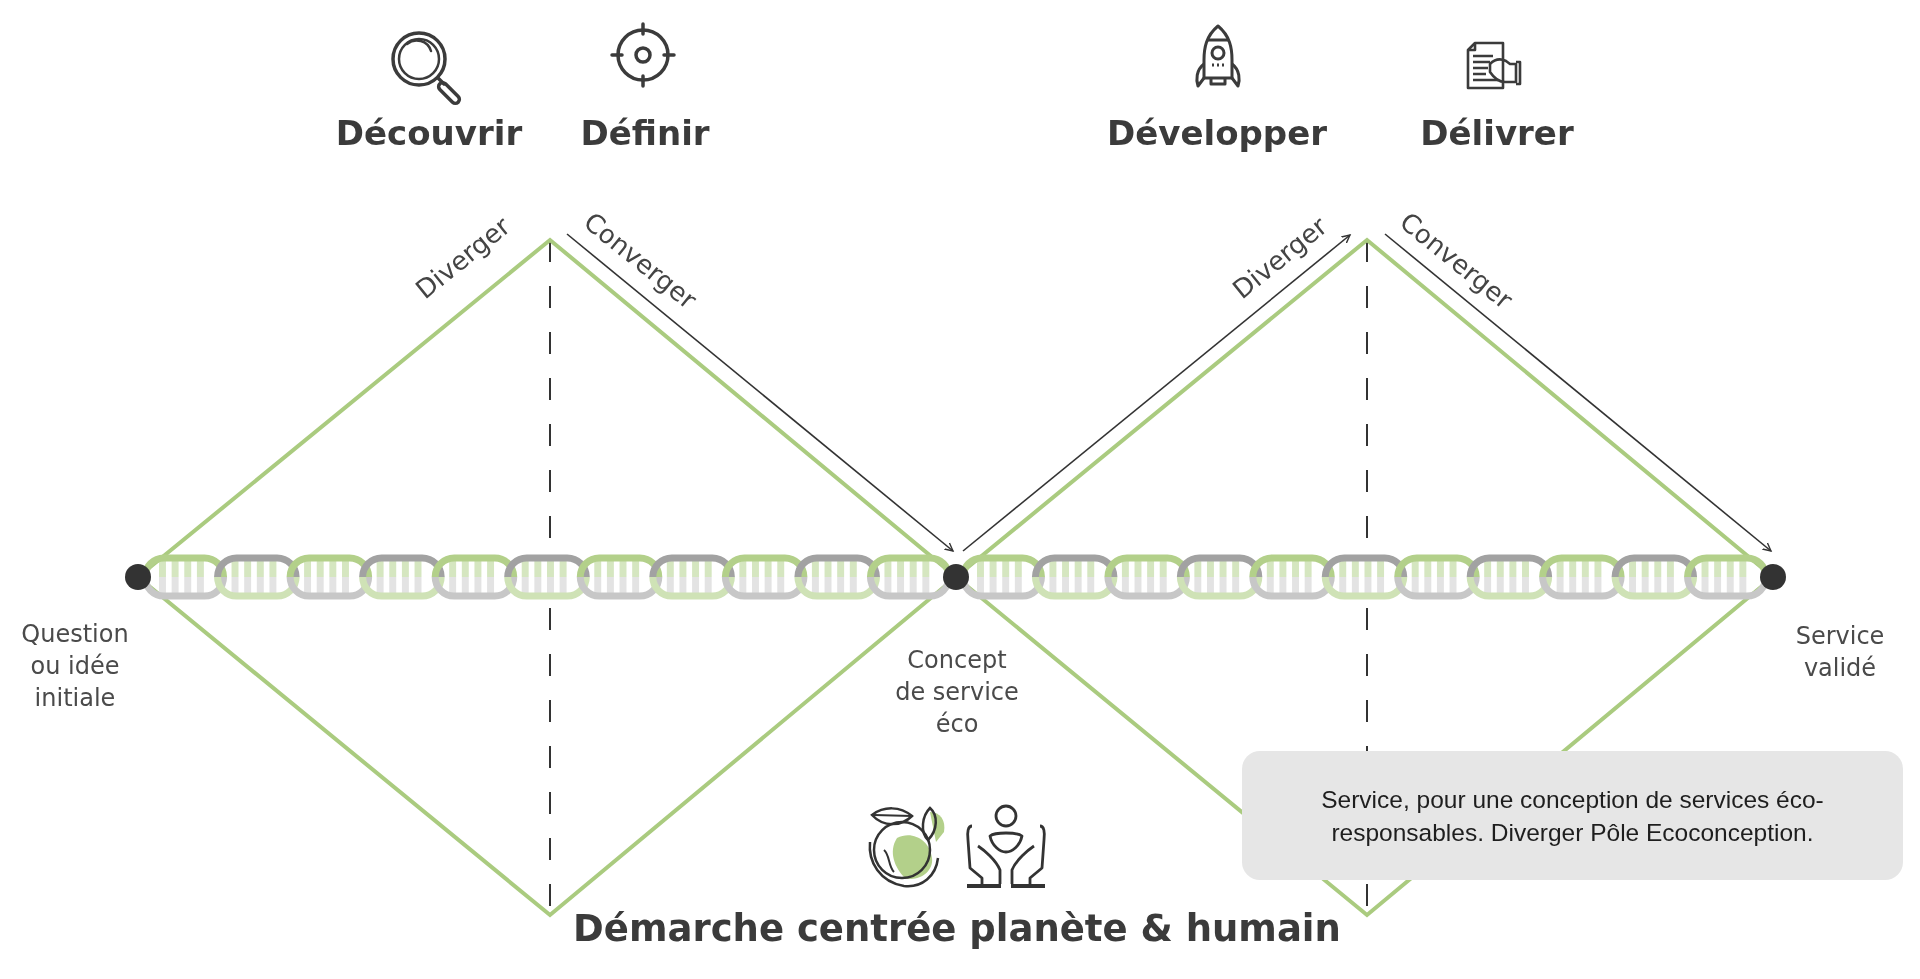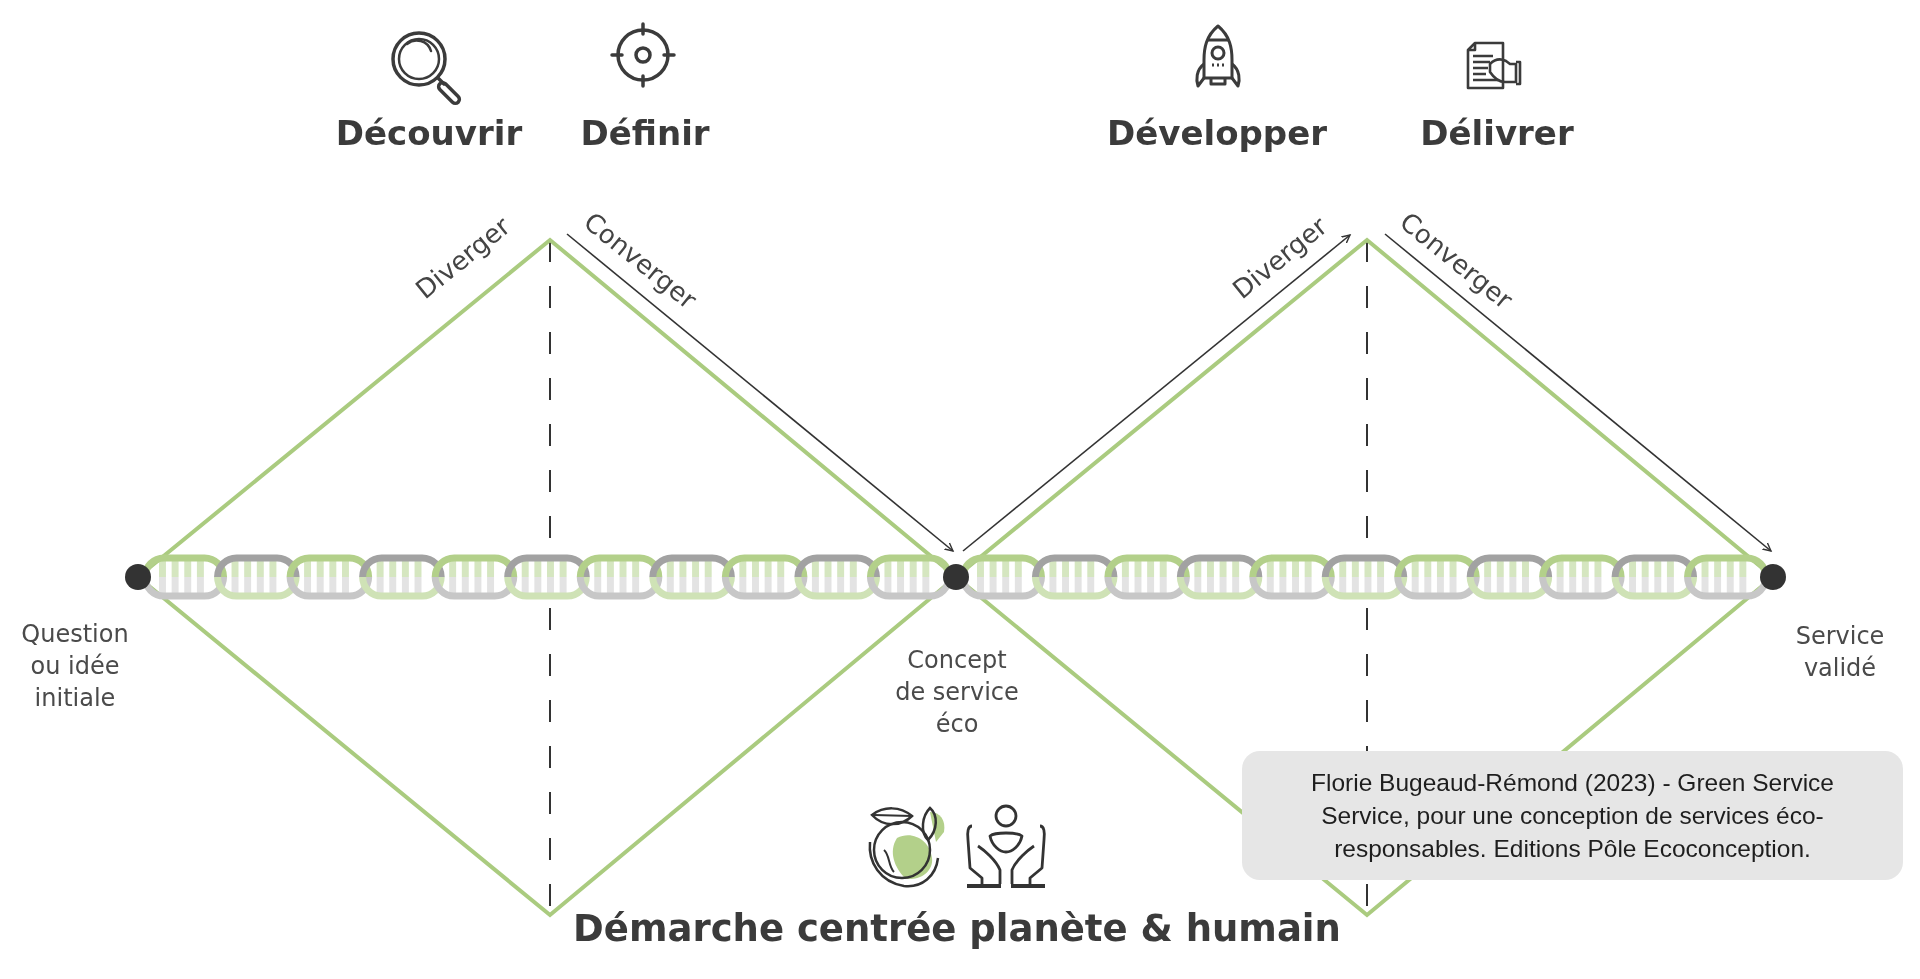--- a/index.html
+++ b/index.html
@@ -429,17 +429,16 @@
     <path d="M1040,826 C1044,826 1045,832 1044,840 L1042,868 L1030,878 L1030,884"></path>
     <path d="M1034,846 C1028,850 1016,860 1012,870 L1012,884"></path>
     <path d="M967,886 L1001,886 M1011,886 L1045,886" stroke-width="4"></path>
   </g>
 
   <text class="bottom-title" x="957" y="941" text-anchor="middle">Démarche centrée planète &amp; humain</text>
 </svg>
 
 <div class="citation">
   <div>
-    <span>Florie Bugeaud-Rémond (2023) - Green Service</span>
     <span>Service, pour une conception de services éco-</span>
-    <span>responsables. Editions Pôle Ecoconception.</span>
+    <span>responsables. Diverger Pôle Ecoconception.</span>
   </div>
 </div>
 
 </body></html>

